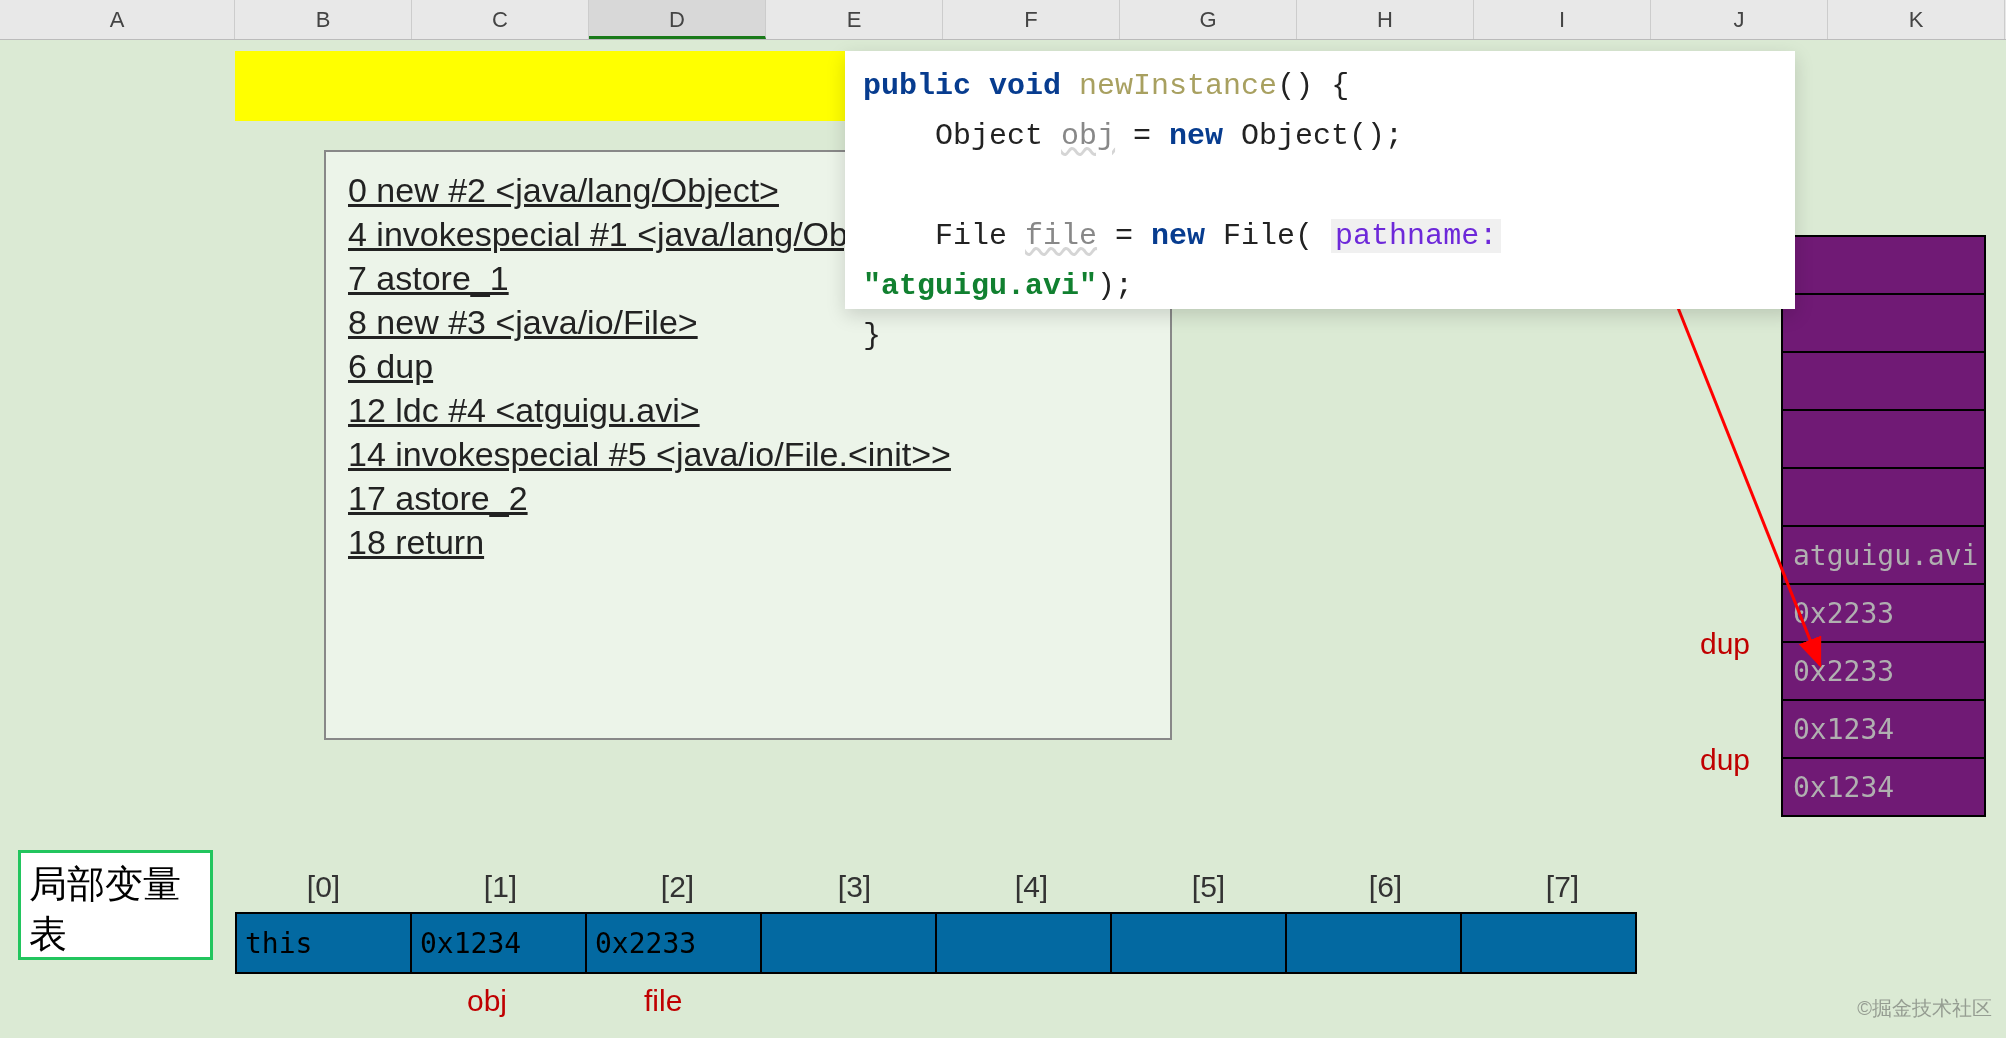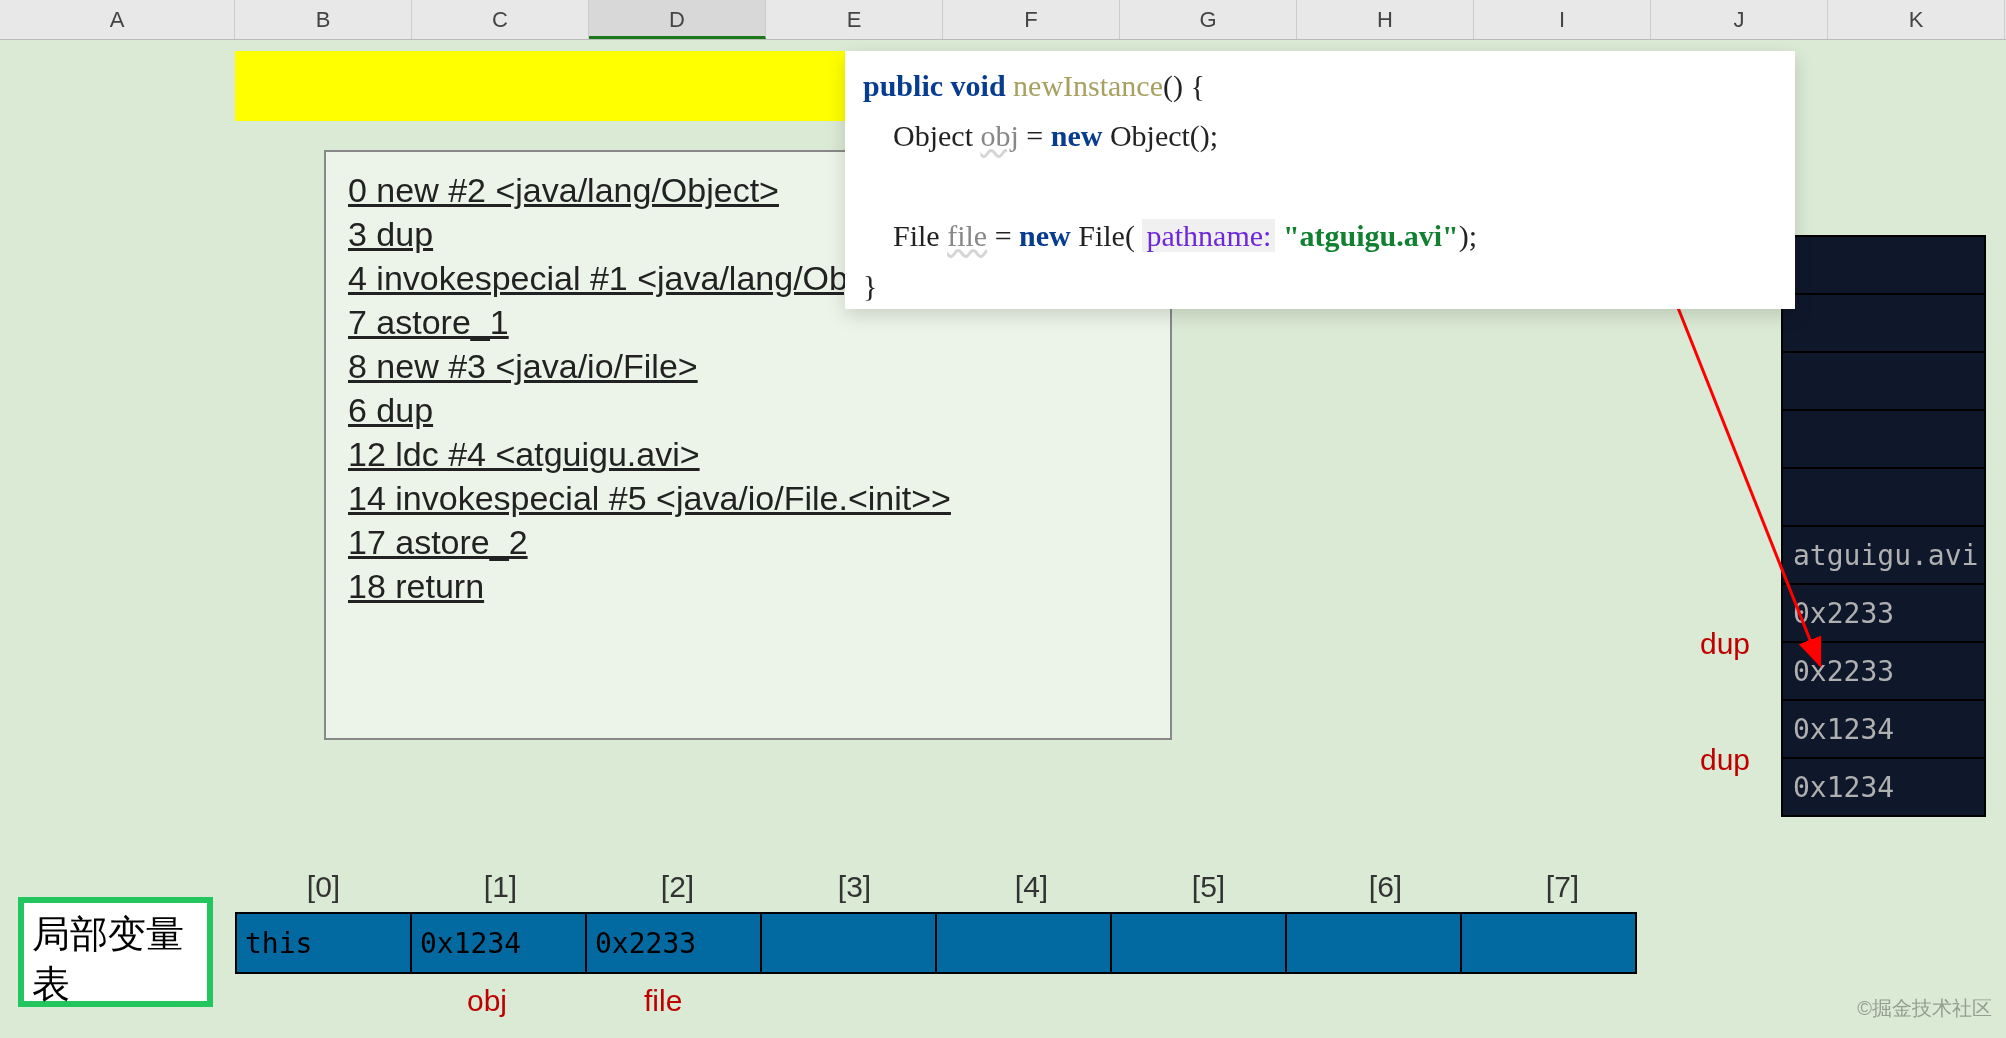--- a/index.html
+++ b/index.html
@@ -70,21 +70,21 @@
   
   .java-code {
     position: absolute;
     top: 51px;
     left: 845px;
     width: 950px;
     height: 258px;
     background: #fff;
     box-shadow: 0 6px 18px rgba(0,0,0,0.15);
     padding: 10px 18px;
-    font-family: Liberation Serif, serif;
+    font-family: Liberation Mono, monospace;
     font-size: 30px;
     line-height: 50px;
     color: #222;
     z-index: 10;
   }
   .kw { color: #073c8f; font-weight: bold; }
   .mname { color: #a8a060; }
   .vname { color: #888; }
   .param { color: #6d28d9; background: #f0f0f0; padding: 0 4px; }
   .str { color: #118030; font-weight: bold; }
@@ -93,43 +93,43 @@
   .stack-col {
     position: absolute;
     top: 237px;
     left: 1781px;
     width: 205px;
     display: flex;
     flex-direction: column;
   }
   .stack-cell {
     height: 60px;
-    background: #0f172a;
+    background: #701a75;
     border: 2px solid #000;
     margin-top: -2px;
     font-family: "Consolas", monospace;
     font-size: 28px;
     color: #b0b0b0;
     display: flex;
     align-items: center;
     padding-left: 10px;
   }
   .dup-label {
     position: absolute;
     font-size: 30px;
     color: #c00000;
   }
   
   .lvt-label-box {
     position: absolute;
-    top: 897px;
+    top: 850px;
     left: 18px;
     width: 195px;
     height: 110px;
-    border: 6px solid #22c55e;
+    border: 3px solid #22c55e;
     background: #fff;
     font-size: 38px;
     line-height: 50px;
     padding: 6px 8px;
     color: #000;
   }
   .lvt-indices {
     position: absolute;
     top: 870px;
     left: 235px;
@@ -225,21 +225,20 @@
       <div class="vline" style="left: 1474px;"></div>
       <div class="vline" style="left: 1651px;"></div>
       <div class="vline" style="left: 1828px;"></div>
       <div class="vline" style="left: 2005px;"></div>
     </div>
 
   <div class="title-bar">字</div>
 
   <div class="bytecode-box" id="bytecode-box">
       <div>0 new #2 &lt;java/lang/Object&gt;</div>
-      <div>3 dup</div>
       <div>4 invokespecial #1 &lt;java/lang/Obje</div>
       <div>7 astore_1</div>
       <div>8 new #3 &lt;java/io/File&gt;</div>
       <div>6 dup</div>
       <div>12 ldc #4 &lt;atguigu.avi&gt;</div>
       <div>14 invokespecial #5 &lt;java/io/File.&lt;init&gt;&gt;</div>
       <div>17 astore_2</div>
       <div>18 return</div>
     </div>
 

